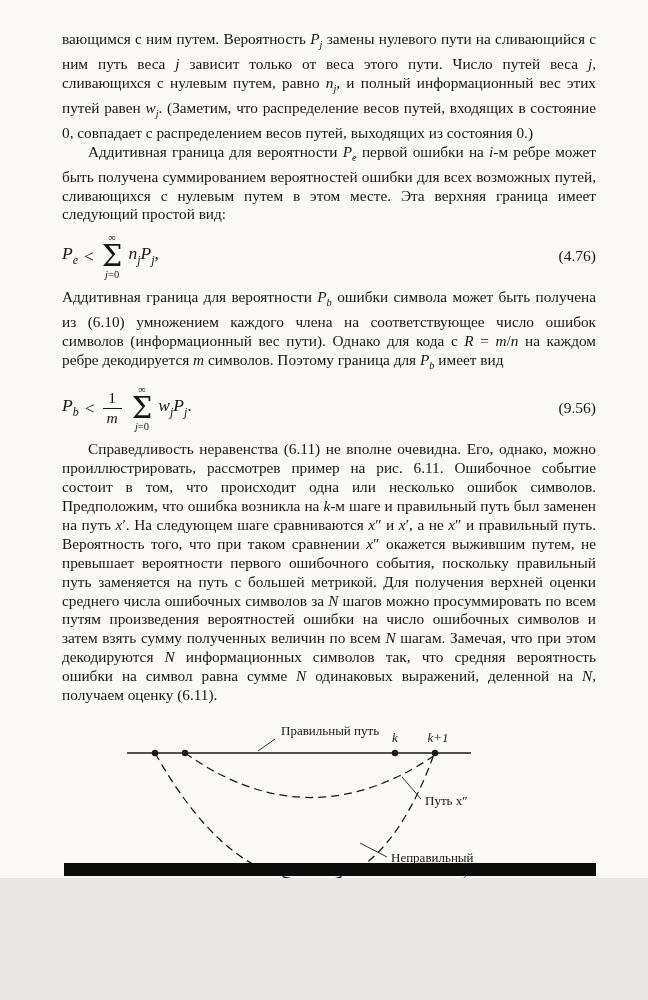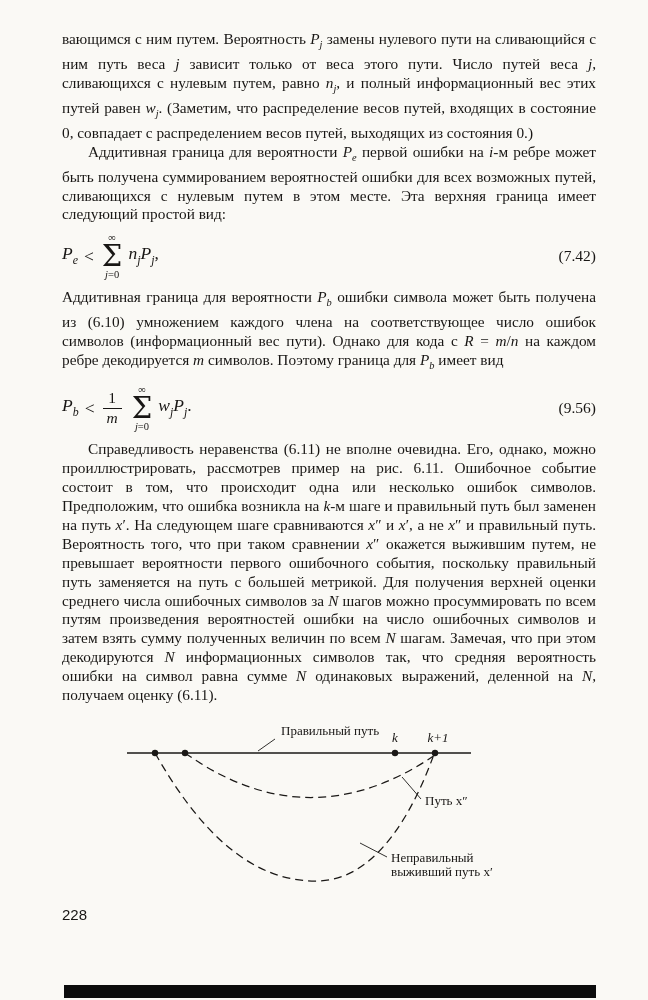--- a/index.html
+++ b/index.html
@@ -1,19 +1,19 @@
 <!DOCTYPE html>
 <html lang="ru"><head>
 <meta charset="utf-8">
 <style>
   html, body { margin: 0; padding: 0; background: #e9e8e4; }
   .page {
     position: relative;
     width: 648px;
-    height: 1000px;
+    height: 878px;
     margin: 0 auto;
     background: #faf9f5;
     overflow: hidden;
     color: #181614;
   }
   .content {
     padding: 30px 52px 0 62px;
     font-family: "Liberation Serif", serif;
     font-size: 15.3px;
     line-height: 18.9px;
@@ -101,21 +101,21 @@
 
     <div class="equation">
       <span class="eq-lhs"><i>P</i><sub><i>e</i></sub></span>
       <span class="eq-rel">&lt;</span>
       <span class="sum-stack">
         <span class="sum-limit">∞</span>
         <span class="sigma">Σ</span>
         <span class="sum-limit"><i>j</i>=0</span>
       </span>
       <span class="eq-body"><i>n</i><sub><i>j</i></sub><i>P</i><sub><i>j</i></sub>,</span>
-      <span class="eq-num">(7.42)</span>
+      <span class="eq-num">(4.76)</span>
     </div>
 
     <p class="para no-indent">Аддитивная граница для вероятности <i>P</i><sub><i>b</i></sub> ошибки символа может быть получена из (6.10) умножением каждого члена на соответствующее число ошибок символов (информационный вес пути). Однако для кода с <i>R</i> = <i>m</i>/<i>n</i> на каждом ребре декодируется <i>m</i> символов. Поэтому граница для <i>P</i><sub><i>b</i></sub> имеет вид</p>
 
     <div class="equation">
       <span class="eq-lhs"><i>P</i><sub><i>b</i></sub></span>
       <span class="eq-rel">&lt;</span>
       <span class="frac">
         <span class="num">1</span>
         <span class="den"><i>m</i></span>

